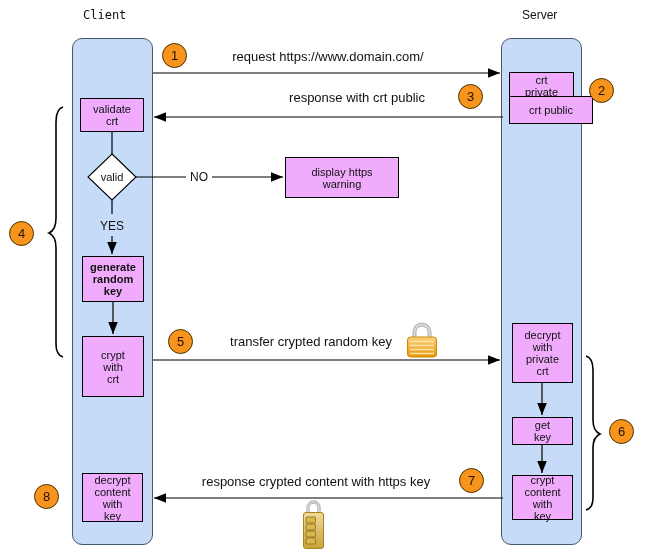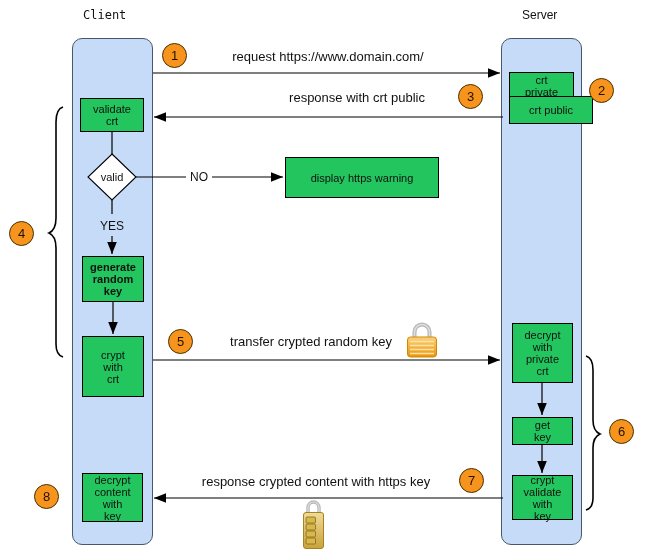--- a/index.html
+++ b/index.html
@@ -6,21 +6,21 @@
   *{box-sizing:border-box;}
   .canvas{position:relative;width:648px;height:560px;background:#ffffff;overflow:hidden;
           font-family:"Liberation Sans",sans-serif;color:#111;}
   .lane{position:absolute;top:38px;width:81px;height:507px;background:#C5DBF8;
         border:1.5px solid #48586c;border-radius:10px;z-index:1;}
   .lane-client{left:72px;}
   .lane-server{left:501px;}
   .svg-layer{position:absolute;left:0;top:0;z-index:2;}
   .actor-title{position:absolute;top:8px;font-size:12px;color:#111;z-index:3;}
   .mono{font-family:"DejaVu Sans Mono",monospace;}
-  .node{position:absolute;background:#22c55e;border:1px solid #000;display:flex;align-items:center;
+  .node{position:absolute;background:#f0abfc;border:1px solid #000;display:flex;align-items:center;
         justify-content:center;text-align:center;font-size:11px;line-height:12px;padding:13px;z-index:3;}
   .msg{position:absolute;transform:translateX(-50%);white-space:nowrap;font-size:13px;z-index:3;}
   .step{position:absolute;width:25px;height:25px;border-radius:50%;background:#F7941E;
         border:1.5px solid #4a3000;display:flex;align-items:center;justify-content:center;
         font-size:13px;color:#221100;z-index:4;}
   .branch-label{position:absolute;transform:translateX(-50%);font-size:12px;z-index:3;}
   .no-label{background:#fff;padding:0 4px;}
   .diamond-label{position:absolute;left:89px;top:171px;width:46px;text-align:center;
                  font-size:11px;z-index:3;}
 </style>
@@ -93,27 +93,27 @@
   </svg>
 
   <div class="node" style="left:80px;top:98px;width:64px;height:34px;">validate crt</div>
   <div class="diamond-label">valid</div>
   <div class="branch-label" style="left:112px;top:219px;">YES</div>
   <div class="branch-label no-label" style="left:199px;top:170px;">NO</div>
   <div class="node" style="left:82px;top:256px;width:62px;height:46px;font-weight:bold;">generate random key</div>
   <div class="node" style="left:82px;top:336px;width:62px;height:61px;">crypt with crt</div>
   <div class="node" style="left:82px;top:473px;width:61px;height:49px;">decrypt content with key</div>
 
-  <div class="node" style="left:285px;top:157px;width:154px;height:41px;">display https warning</div>
+  <div class="node" style="left:285px;top:157px;width:114px;height:41px;">display https warning</div>
 
   <div class="node" style="left:509px;top:72px;width:65px;height:25px;">crt private</div>
   <div class="node" style="left:509px;top:96px;width:84px;height:25px;">crt public</div>
   <div class="node" style="left:512px;top:323px;width:61px;height:60px;">decrypt with private crt</div>
   <div class="node" style="left:512px;top:417px;width:61px;height:26px;">get key</div>
-  <div class="node" style="left:512px;top:475px;width:61px;height:45px;">crypt validate with key</div>
+  <div class="node" style="left:512px;top:475px;width:61px;height:45px;">crypt content with key</div>
 
   <div class="msg" style="left:328px;top:49px;">request https://www.domain.com/</div>
   <div class="msg" style="left:357px;top:90px;">response with crt public</div>
   <div class="msg" style="left:311px;top:334px;">transfer crypted random key</div>
   <div class="msg" style="left:316px;top:474px;">response crypted content with https key</div>
 
   <div class="step" style="left:162px;top:43px;">1</div>
   <div class="step" style="left:589px;top:78px;">2</div>
   <div class="step" style="left:458px;top:84px;">3</div>
   <div class="step" style="left:9px;top:221px;">4</div>

